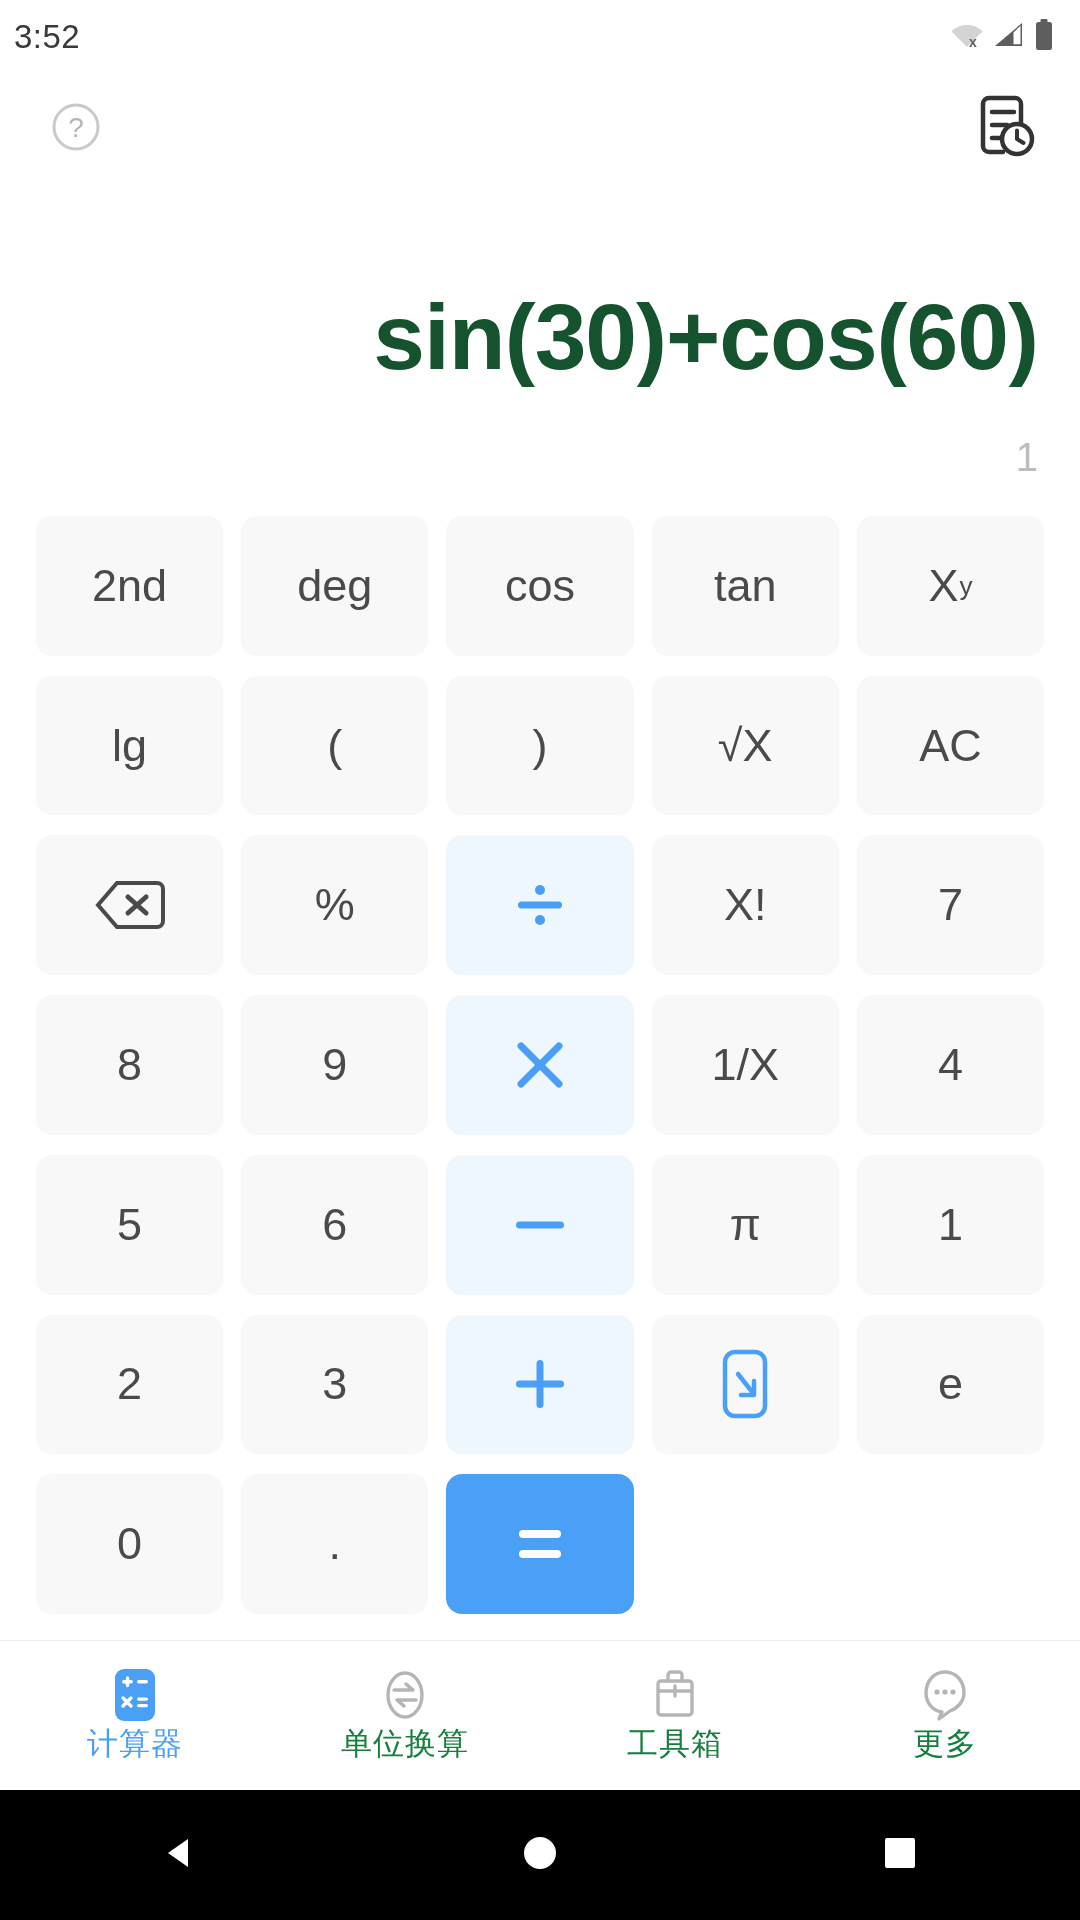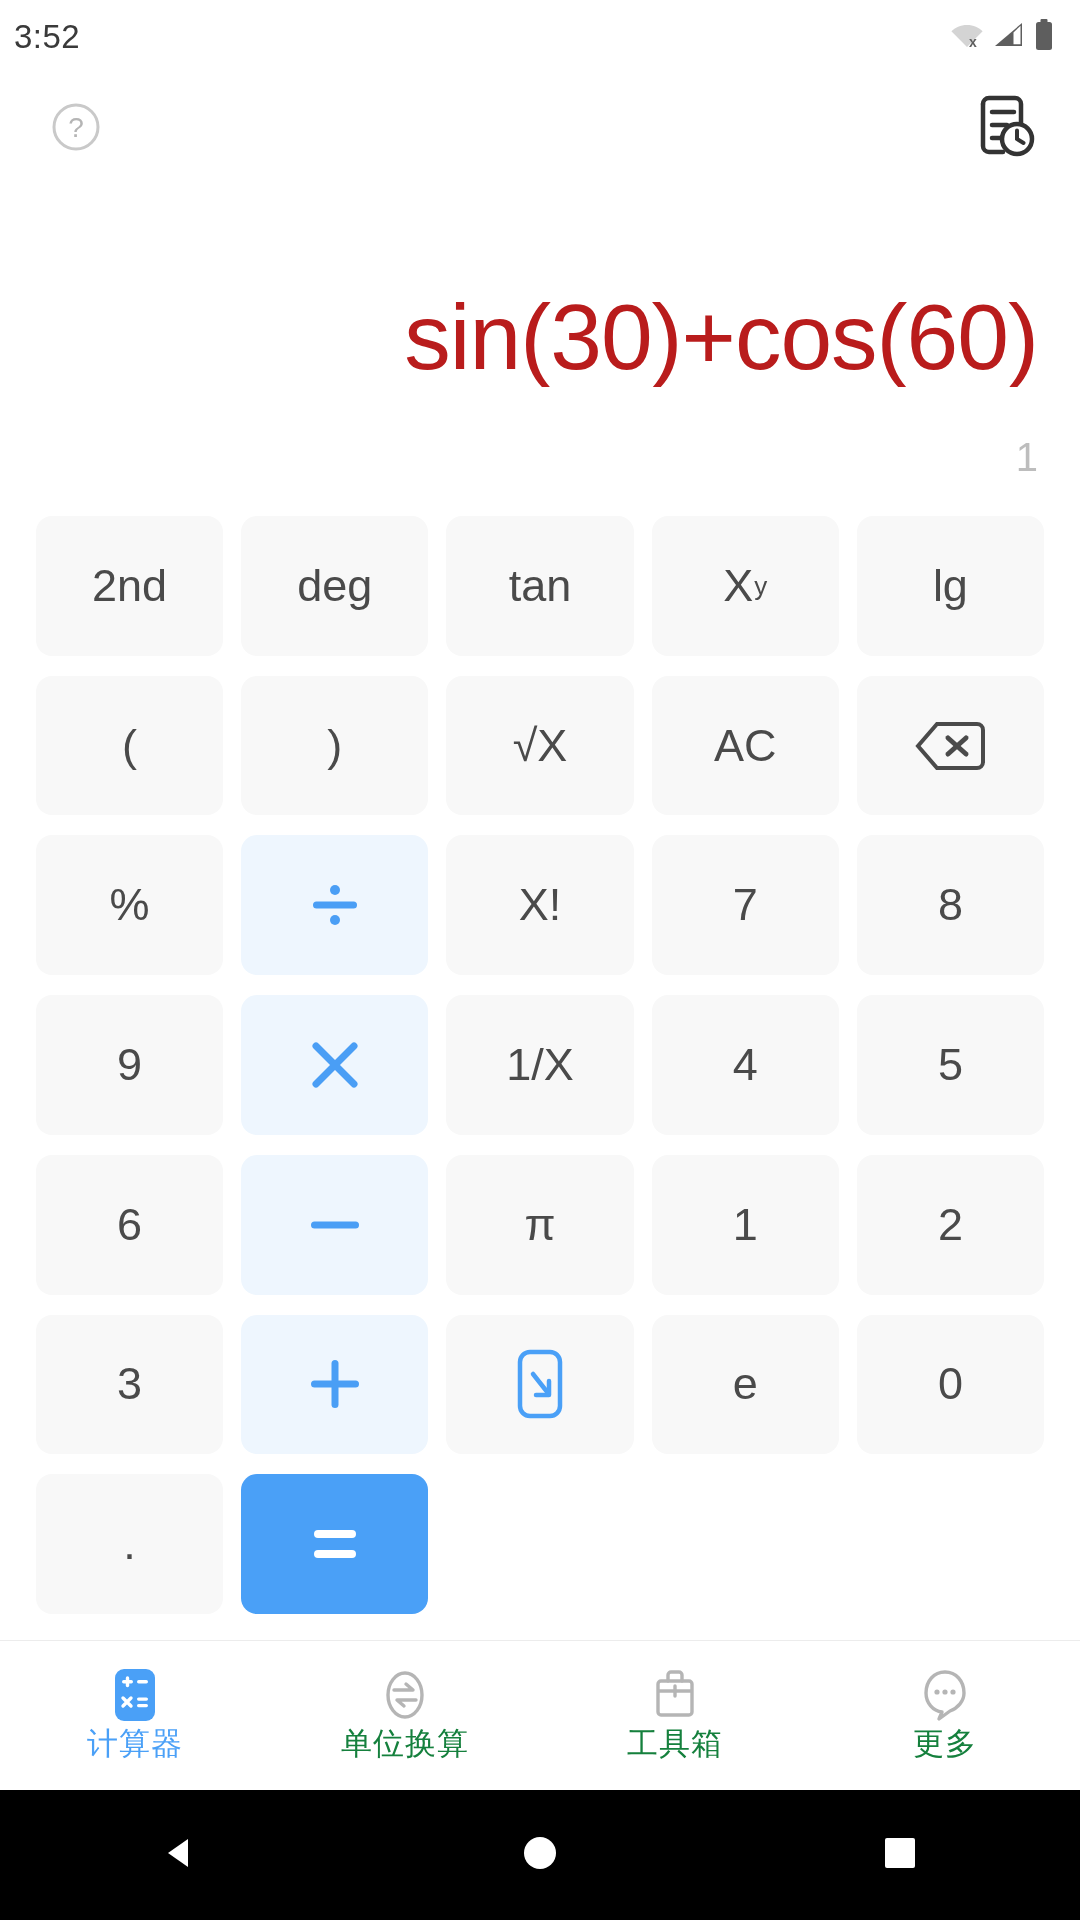--- a/index.html
+++ b/index.html
@@ -34,22 +34,22 @@
     flex:0 0 310px;
     display:flex; flex-direction:column;
     justify-content:flex-end; align-items:flex-end;
     padding:0 42px 0 40px;
   }
   .expression {
     width:100%;
     text-align:right;
     font-size:93px;
     line-height:1.08;
-    color:#b91c1c;
-    font-weight:400;
+    color:#14532d;
+    font-weight:700;
     white-space:nowrap;
     overflow:hidden;
     letter-spacing:-1px;
   }
   .result {
     width:100%;
     text-align:right;
     font-size:40px;
     color:#bdbdbd;
     margin-top:48px;
@@ -160,20 +160,23 @@
     <div class="expression">sin(30)+cos(60)</div>
     <div class="result">1</div>
   </div>
 
   <div class="keypad" id="keypad">
       <div class="key">
         <span>2nd</span>
       </div>
       <div class="key">
         <span>deg</span>
+      </div>
+      <div class="key">
+        <span>cos</span>
       </div>
       <div class="key">
         <span>tan</span>
       </div>
       <div class="key">
         <span>X</span>
         <span class="sup">y</span>
       </div>
       <div class="key">
         <span>lg</span>

